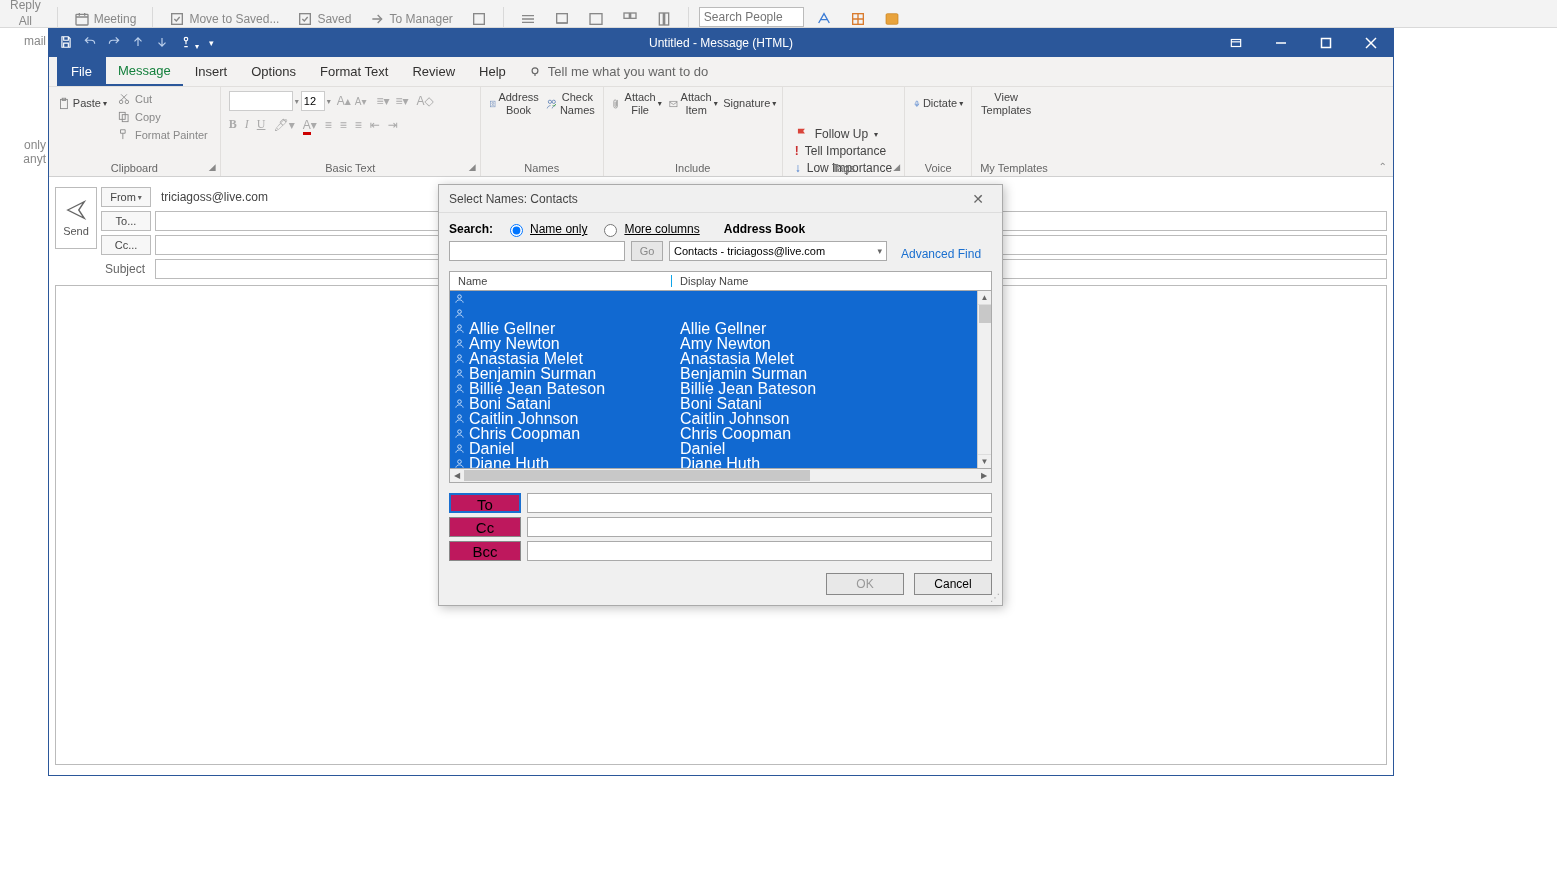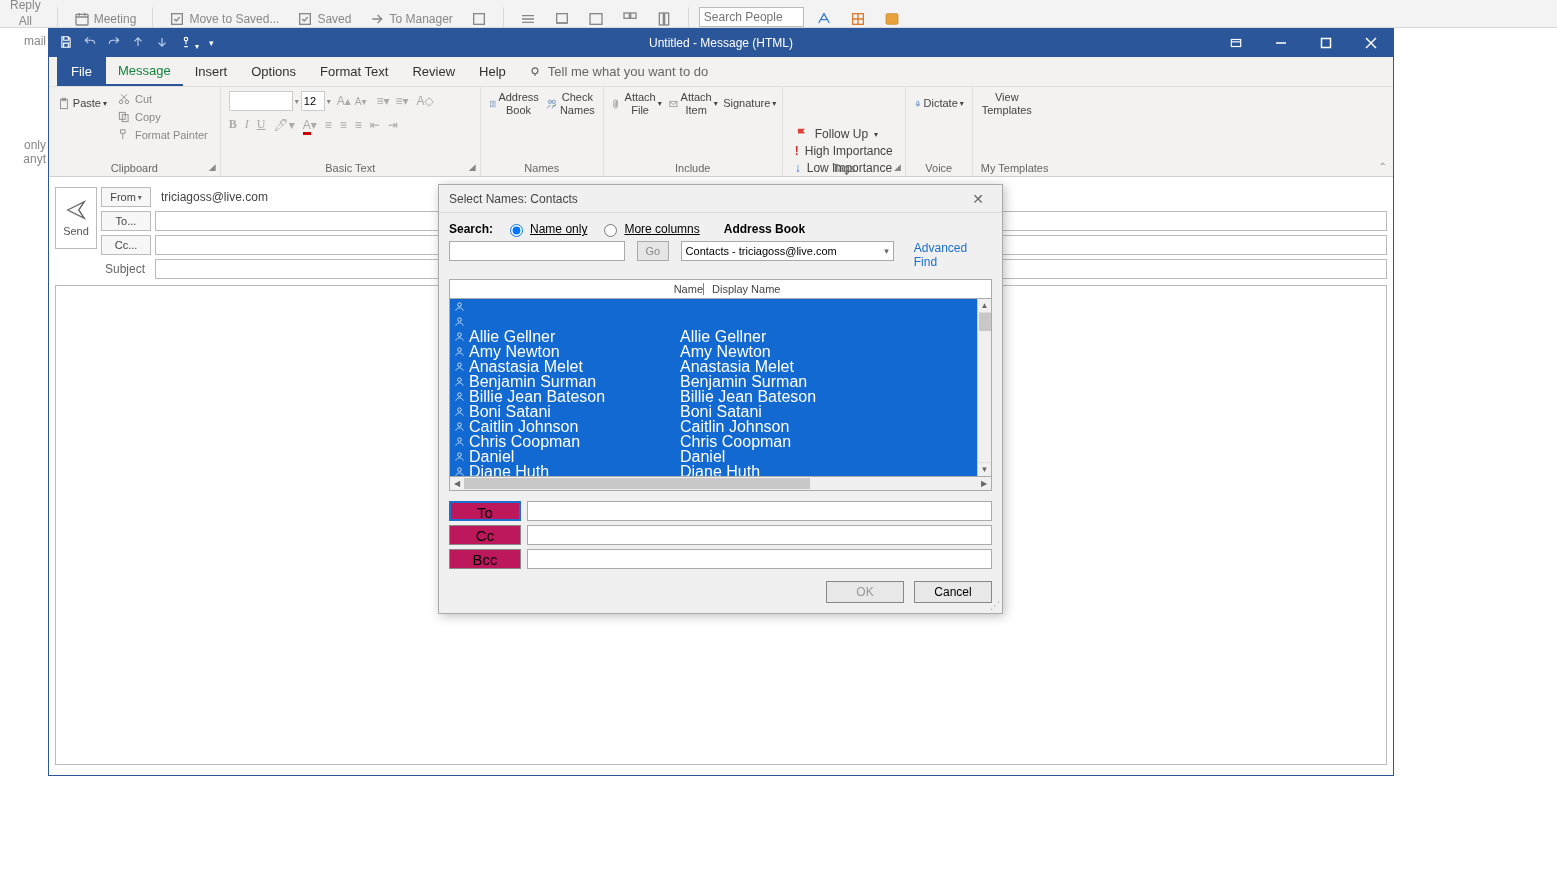--- a/index.html
+++ b/index.html
@@ -128,33 +128,33 @@
   .dialog-back { position:absolute; left:438px; top:184px; width:565px;
                  background:#f0f0f0; border:1px solid #aaa; box-shadow:2px 2px 10px rgba(0,0,0,0.25); }
   .dlg-title { height:28px; display:flex; align-items:center; justify-content:space-between;
                padding:0 10px; font-size:12px; color:#444; border-bottom:1px solid #ddd; }
   .dlg-title .x { font-size:14px; color:#666; cursor:pointer; padding:4px 8px; }
   .dlg-body { padding:8px 10px 10px 10px; font-size:12px; }
   .dlg-row1 { display:flex; align-items:center; gap:12px; }
   .dlg-row1 b { font-weight:600; }
   .dlg-row1 label { display:flex; align-items:center; gap:4px;text-decoration:underline; }
   .dlg-row1 .ab-label { margin-left:12px; font-weight:600; }
-  .dlg-row2 { display:flex; align-items:flex-start; gap:12px; margin-top:4px; }
+  .dlg-row2 { display:flex; align-items:flex-end; gap:6px; margin-top:4px; }
   .dlg-row2 input[type=text] { height:20px; border:1px solid #aaa; padding:0 4px; }
   .dlg-row2 .search-in { width:176px; }
   .dlg-row2 .go-btn { width:32px; height:20px; background:#e6e6e6; border:1px solid #aaa;
                       font-size:11px; color:#888; cursor:pointer; }
   .dlg-row2 .ab-select { width:218px; height:20px; border:1px solid #aaa; background:#fff;
                          font-size:11px; padding:0 4px; display:flex; align-items:center;
                          justify-content:space-between; cursor:pointer; }
   .dlg-row2 .adv { color:#1a6fcf; cursor:pointer; margin-left:8px; }
 
   .list-header { margin-top:10px; height:20px; border:1px solid #aaa; background:#fff;
                  display:flex; align-items:center; font-size:11px; color:#444; }
-  .list-header .col1 { width:254px; padding-left:8px; border-right:1px solid #0ea5e9;text-align:right; }
+  .list-header .col1 { width:222px; padding-left:8px; border-right:1px solid #0ea5e9; }
   .list-header .col2 { flex:1; padding-left:8px; }
 
   .list-wrap { border:1px solid #aaa; border-top:0; height:178px; display:flex; background:#fff; }
   .list-scroll { flex:1; overflow:hidden; background:#1169d1; color:#fff; font-size:16px; }
   .list-row { display:flex; align-items:center; height:15px; }
   .list-row .col1 { width:222px; padding-left:4px; display:flex; align-items:center; gap:4px; }
   .list-row .col1 svg { width:11px; height:11px; flex-shrink:0; }
   .list-row .col2 { flex:1; padding-left:8px; }
   .vscroll { width:14px; background:#f0f0f0; border-left:1px solid #ccc; position:relative; }
   .vscroll .arrow { height:14px; display:flex; align-items:center; justify-content:center;
@@ -481,21 +481,21 @@
         <div class="tags-col" style="justify-content:center;margin-top:36px;">
           <div class="tag">
             <svg width="14" height="14" viewBox="0 0 24 24" fill="#d9443a">
                 <path d="M5 3v18M5 3h12l-3 4 3 4H5"></path>
               </svg>
             <span>Follow Up</span>
               <span style="font-size:8px;">▾</span>
           </div>
           <div class="tag">
             <span style="color:#c93030;font-weight:bold;">!</span>
-            <span>High Importance</span>
+            <span>Tell Importance</span>
           </div>
           <div class="tag">
             <span style="color:#3a72c9;">↓</span>
             <span>Low Importance</span>
           </div>
         </div>
       </div>
       <div class="grp-label">Tags</div>
       <div class="launcher">◢</div>
     </div>

